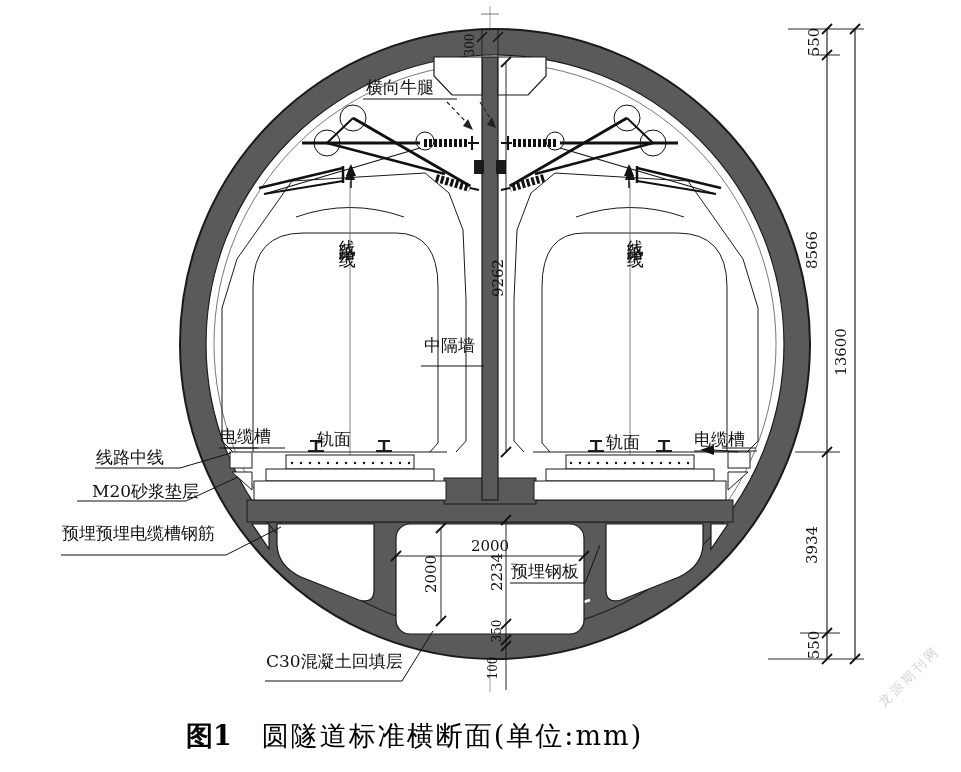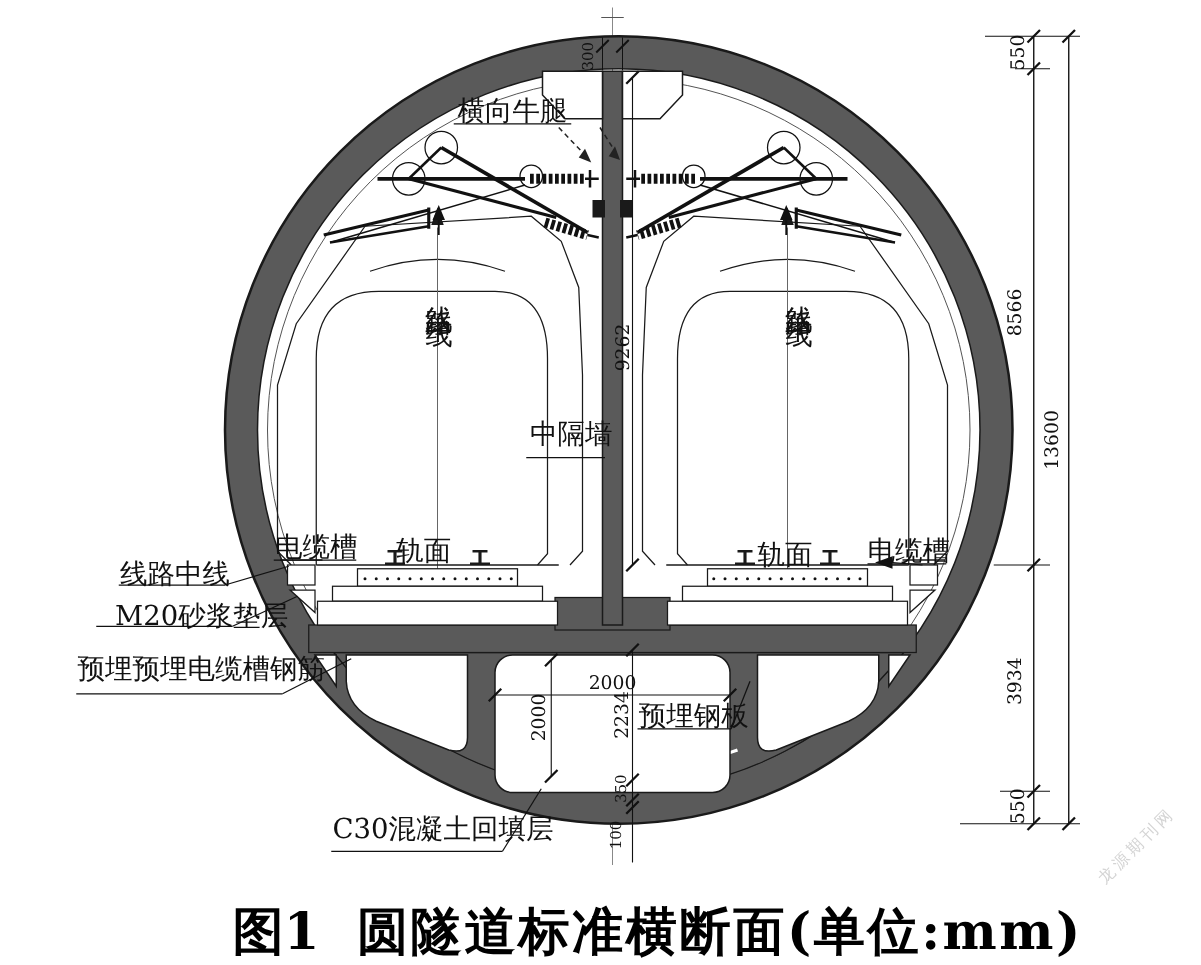--- a/index.html
+++ b/index.html
@@ -1,28 +1,28 @@
 <!DOCTYPE html>
 <html><head>
 <meta charset="utf-8">
 <style>
   html,body{margin:0;padding:0;background:#fff;}
   .stage{position:relative;width:961px;height:772px;background:#fff;overflow:hidden;
          font-family:"DejaVu Serif","Liberation Serif",serif;}
   svg{position:absolute;left:0;top:0;}
-  .lbl{position:absolute;font-size:22px;color:#111;white-space:nowrap;line-height:1.1;}
+  .lbl{position:absolute;font-size:17px;color:#111;white-space:nowrap;line-height:1.1;}
   .vtext{writing-mode:vertical-rl;text-orientation:upright;letter-spacing:4px;}
   .dim{position:absolute;font-size:15px;color:#111;white-space:nowrap;
        transform:translate(-50%,-50%);}
   .rot{transform:translate(-50%,-50%) rotate(-90deg);}
   .sm{font-size:12px;}
-  .caption{position:absolute;left:186px;top:718px;font-size:41px;color:#000;
+  .caption{position:absolute;left:186px;top:718px;font-size:27px;color:#000;
            display:flex;align-items:baseline;white-space:nowrap;}
   .caption .pfx{font-weight:800;margin-right:30px;}
-  .caption .txt{font-weight:700;letter-spacing:2px;text-align:right;}
+  .caption .txt{font-weight:400;letter-spacing:2px;text-align:right;}
   .watermark{position:absolute;left:862px;top:650px;width:130px;color:#d4d4d4;
              font-size:13px;letter-spacing:3px;transform:rotate(-45deg);}
 </style>
 </head>
 <body>
 
 <div class="stage">
 
 <svg width="961" height="772" viewBox="0 0 961 772">
 

